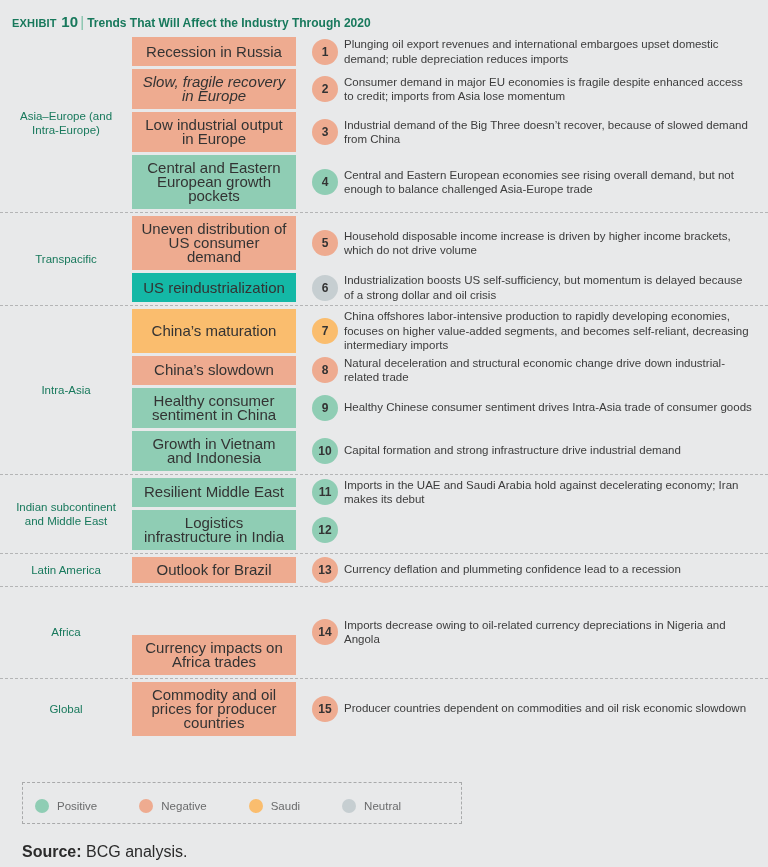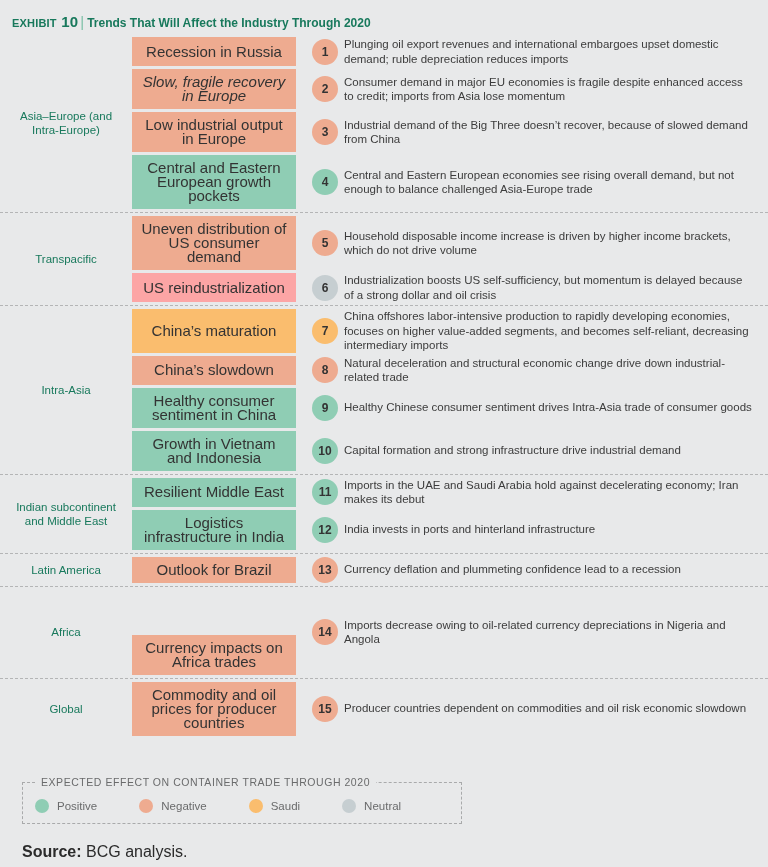--- a/index.html
+++ b/index.html
@@ -240,21 +240,21 @@
         <div class="trend-row">
           <div class="trend-box" style="background: rgb(238, 171, 144);">Uneven distribution of US consumer demand</div>
           <div class="num-wrap">
             <div class="num-circle" style="background: rgb(238, 171, 144);">5</div>
           </div>
           <div class="desc">
             <span>Household disposable income increase is driven by higher income brackets, which do not drive volume</span>
           </div>
         </div>
         <div class="trend-row">
-          <div class="trend-box" style="background: #fca5a5;">US reindustrialization</div>
+          <div class="trend-box" style="background: #14b8a6;">US reindustrialization</div>
           <div class="num-wrap">
             <div class="num-circle" style="background: rgb(198, 206, 209);">6</div>
           </div>
           <div class="desc">
             <span>Industrialization boosts US self-sufficiency, but momentum is delayed because of a strong dollar and oil crisis</span>
           </div>
         </div>
       </div>
     </div>
     <div class="region-block">
@@ -307,23 +307,20 @@
             <div class="num-circle" style="background: rgb(143, 205, 180);">11</div>
           </div>
           <div class="desc">
             <span>Imports in the UAE and Saudi Arabia hold against decelerating economy; Iran makes its debut</span>
           </div>
         </div>
         <div class="trend-row">
           <div class="trend-box" style="background: rgb(143, 205, 180);">Logistics infrastructure in India</div>
           <div class="num-wrap">
             <div class="num-circle" style="background: rgb(143, 205, 180);">12</div>
-          </div>
-          <div class="desc">
-            <span>India invests in ports and hinterland infrastructure</span>
           </div>
         </div>
       </div>
     </div>
     <div class="region-block">
       <div class="region-label">Latin America</div>
       <div class="rows-col">
         <div class="trend-row">
           <div class="trend-box" style="background: rgb(238, 171, 144);">Outlook for Brazil</div>
           <div class="num-wrap">
@@ -360,21 +357,20 @@
           <div class="desc">
             <span>Producer countries dependent on commodities and oil risk economic slowdown</span>
           </div>
         </div>
       </div>
     </div>
   </div>
 
 <div id="legend-area">
   <div id="legend-box">
-    <div id="legend-title">EXPECTED EFFECT ON CONTAINER TRADE THROUGH 2020</div>
     <div id="legend-items">
         <div class="legend-item">
           <span class="legend-dot" style="background: rgb(143, 205, 180);"></span>
           <span class="legend-label">Positive</span>
         </div>
         <div class="legend-item">
           <span class="legend-dot" style="background: rgb(238, 171, 144);"></span>
           <span class="legend-label">Negative</span>
         </div>
         <div class="legend-item">

